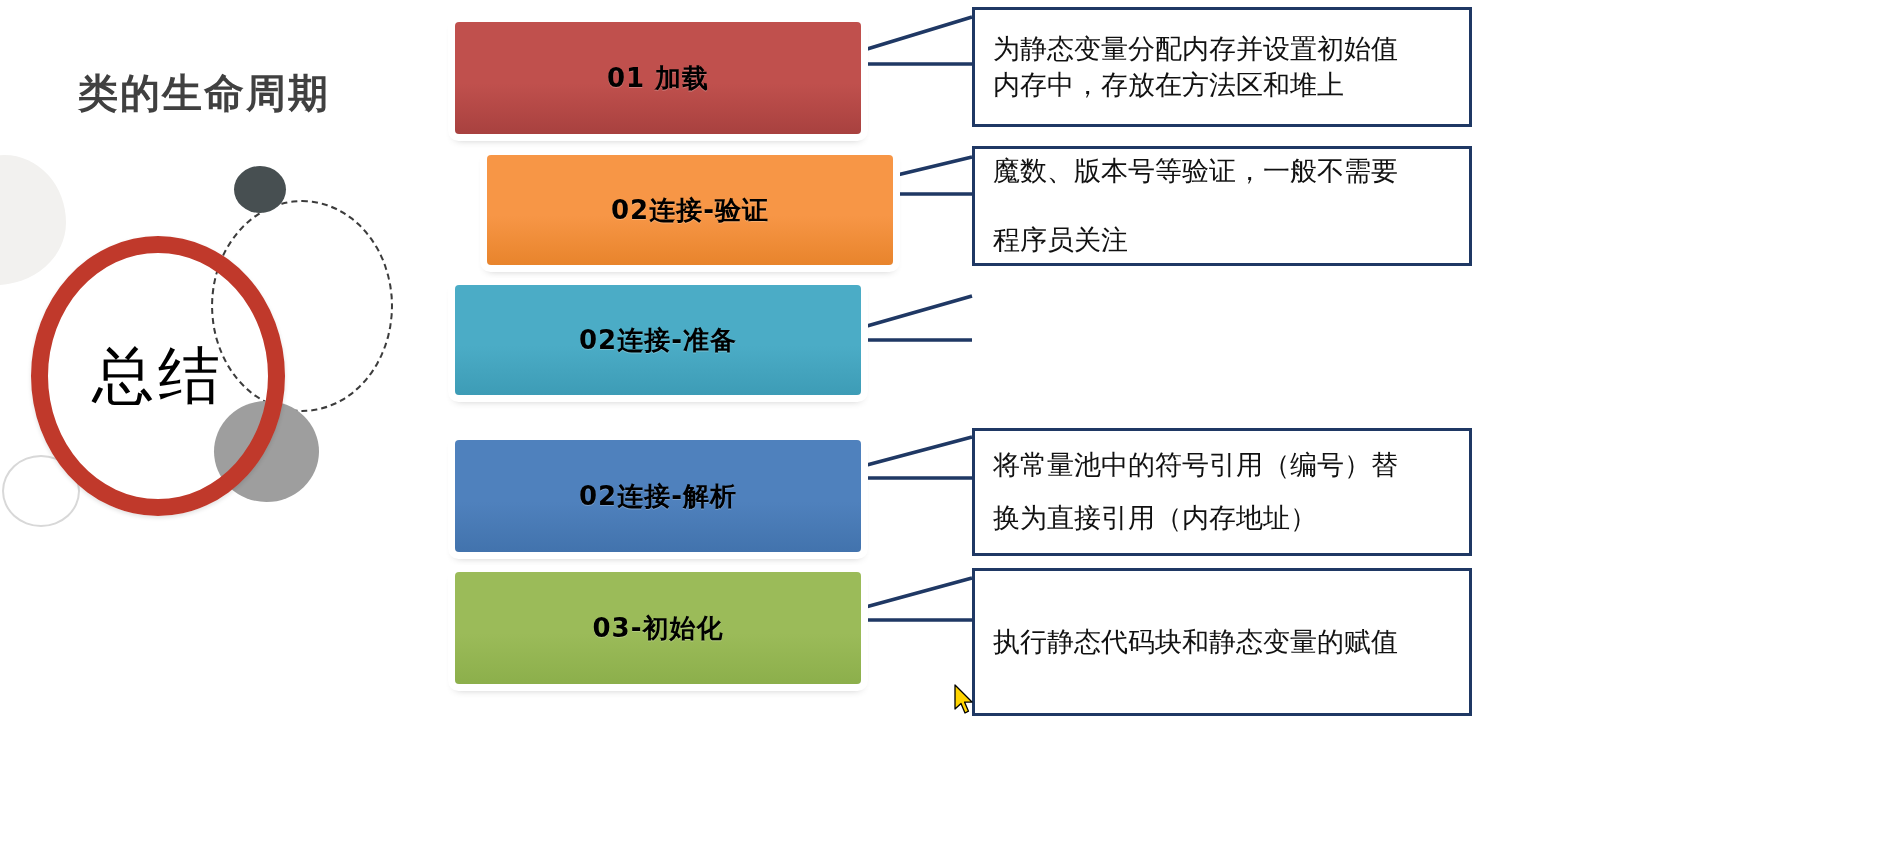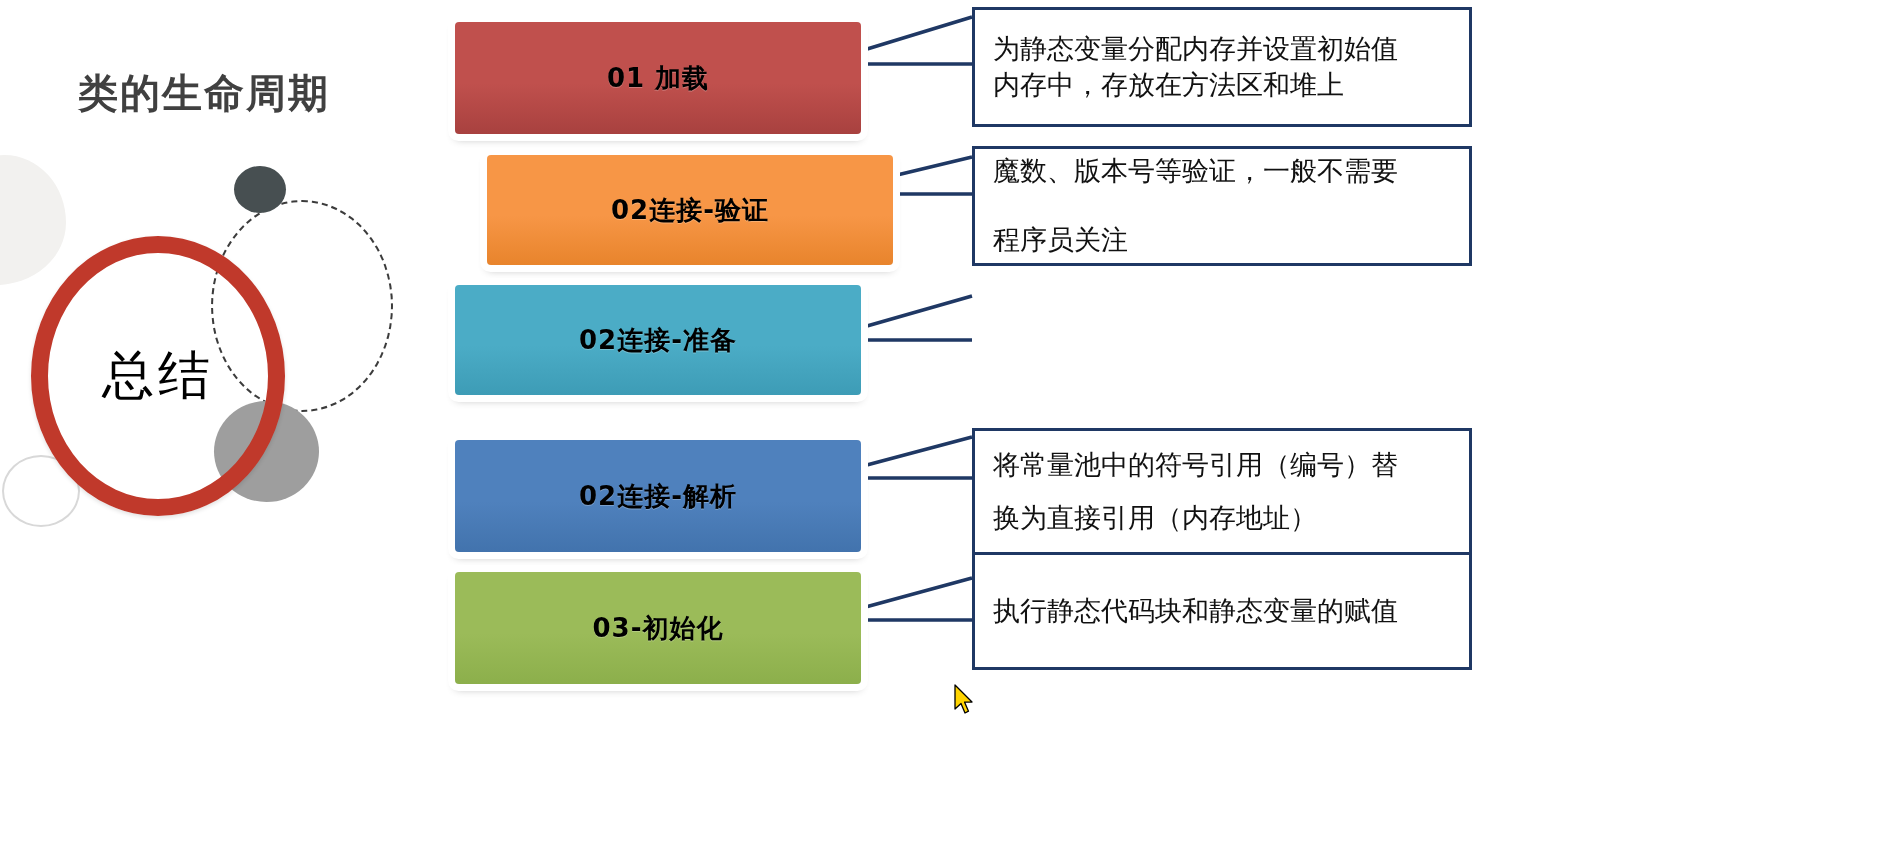--- a/index.html
+++ b/index.html
@@ -56,21 +56,21 @@
     border: 17px solid #c0392b;
     border-radius: 50%;
     background: transparent;
     box-shadow: 0 2px 4px rgba(0,0,0,.12);
   }
   #ring-label {
     position: absolute;
     left: 31px; top: 236px;
     width: 254px; height: 280px;
     display: flex; align-items: center; justify-content: center;
-    font-size: 52px;
+    font-size: 62px;
     font-weight: 400;
     color: #000;
     letter-spacing: 4px;
     font-family: "DejaVu Sans", "Liberation Sans", sans-serif;
   }
   #page-title {
     position: absolute;
     left: 78px; top: 66px;
     font-size: 40px;
     font-weight: bold;
@@ -180,21 +180,21 @@
     <p>魔数、版本号等验证，一般不需要</p>
     <p>程序员关注</p>
   </div>
 
 
   <div class="callout spaced" style="top: 428px; height: 128px; border-color: rgb(31, 56, 100);">
     <p>将常量池中的符号引用（编号）替</p>
     <p>换为直接引用（内存地址）</p>
   </div>
 
-  <div class="callout" style="top: 552px; height: 118px; border-color: rgb(31, 56, 100);">
+  <div class="callout" style="top: 568px; height: 148px; border-color: rgb(31, 56, 100);">
     <p>执行静态代码块和静态变量的赋值</p>
   </div>
 
   <svg id="cursor" viewBox="0 0 22 32">
     <path d="M2 1 L2 25 L8 19.5 L12 29 L15.5 27.2 L11.6 18.2 L19 18 Z" fill="#ffd400" stroke="#000000" stroke-width="1.3" stroke-linejoin="round"></path>
   </svg>
 
 </div>
 
 </body></html>

